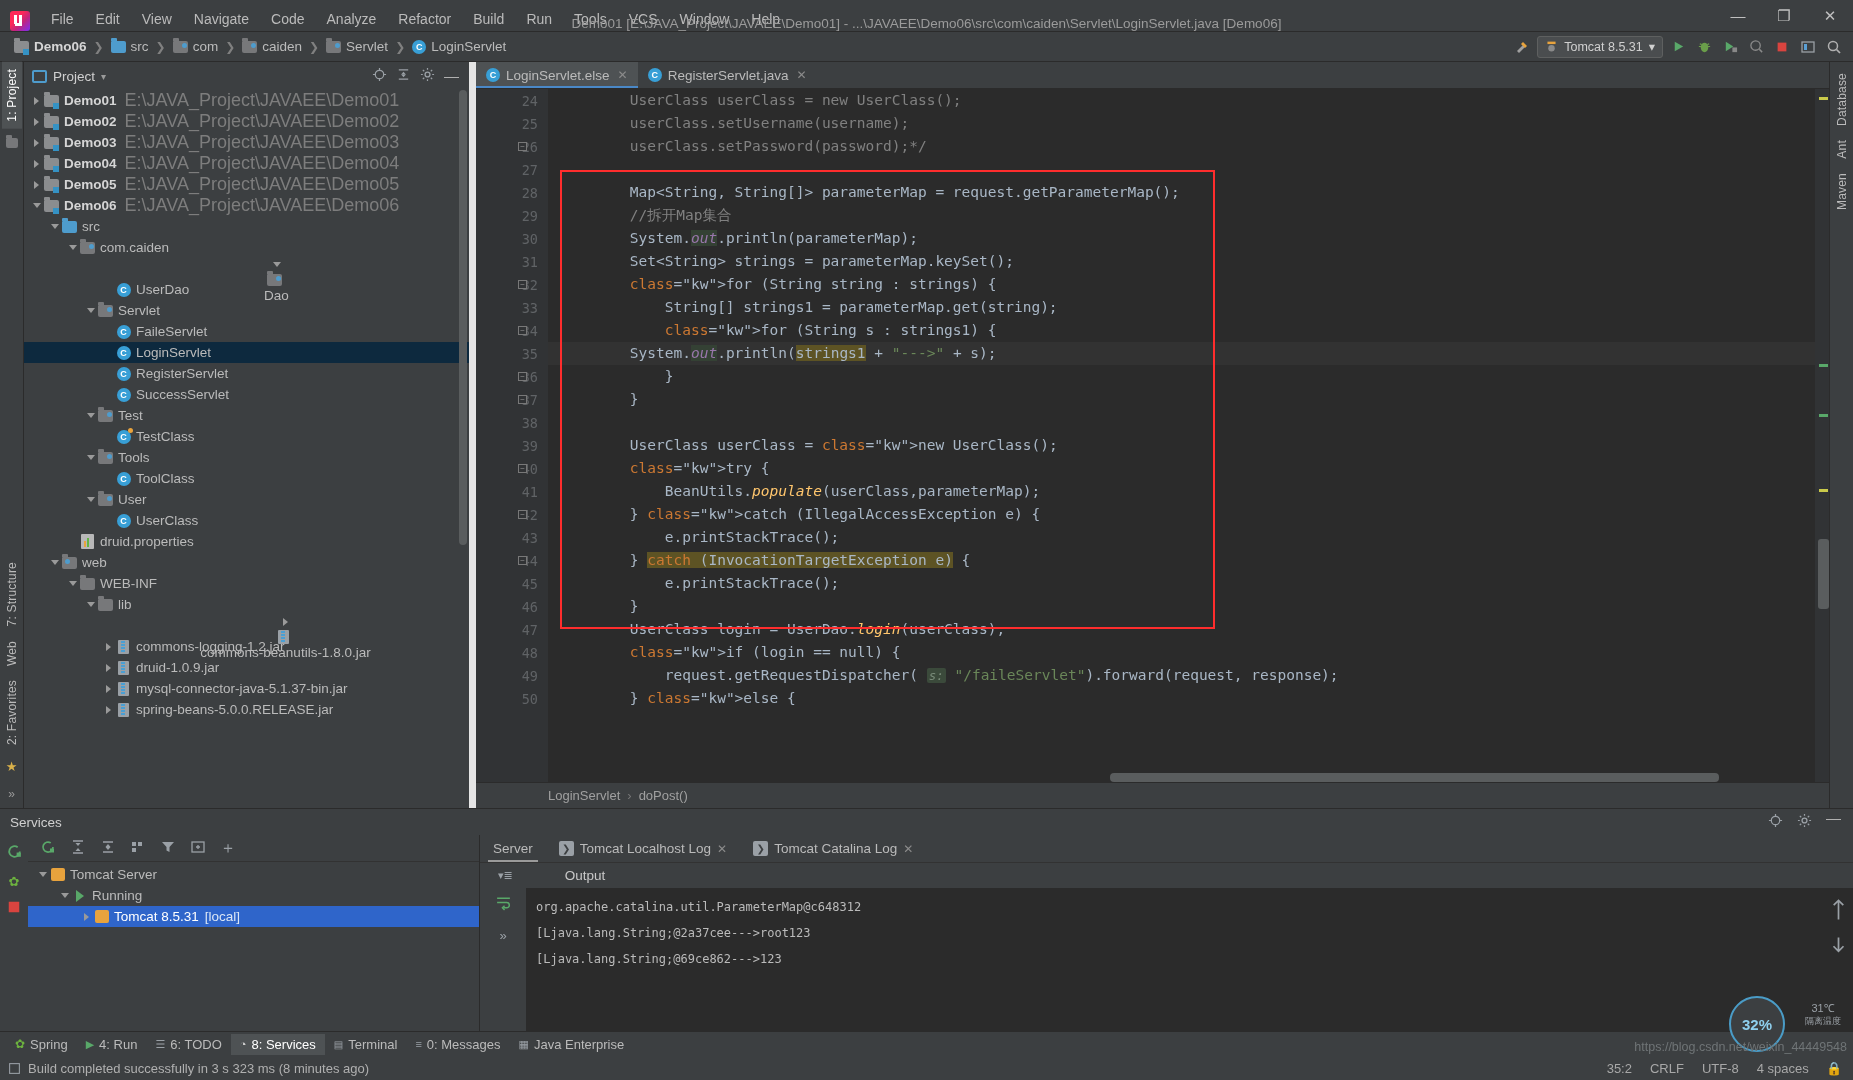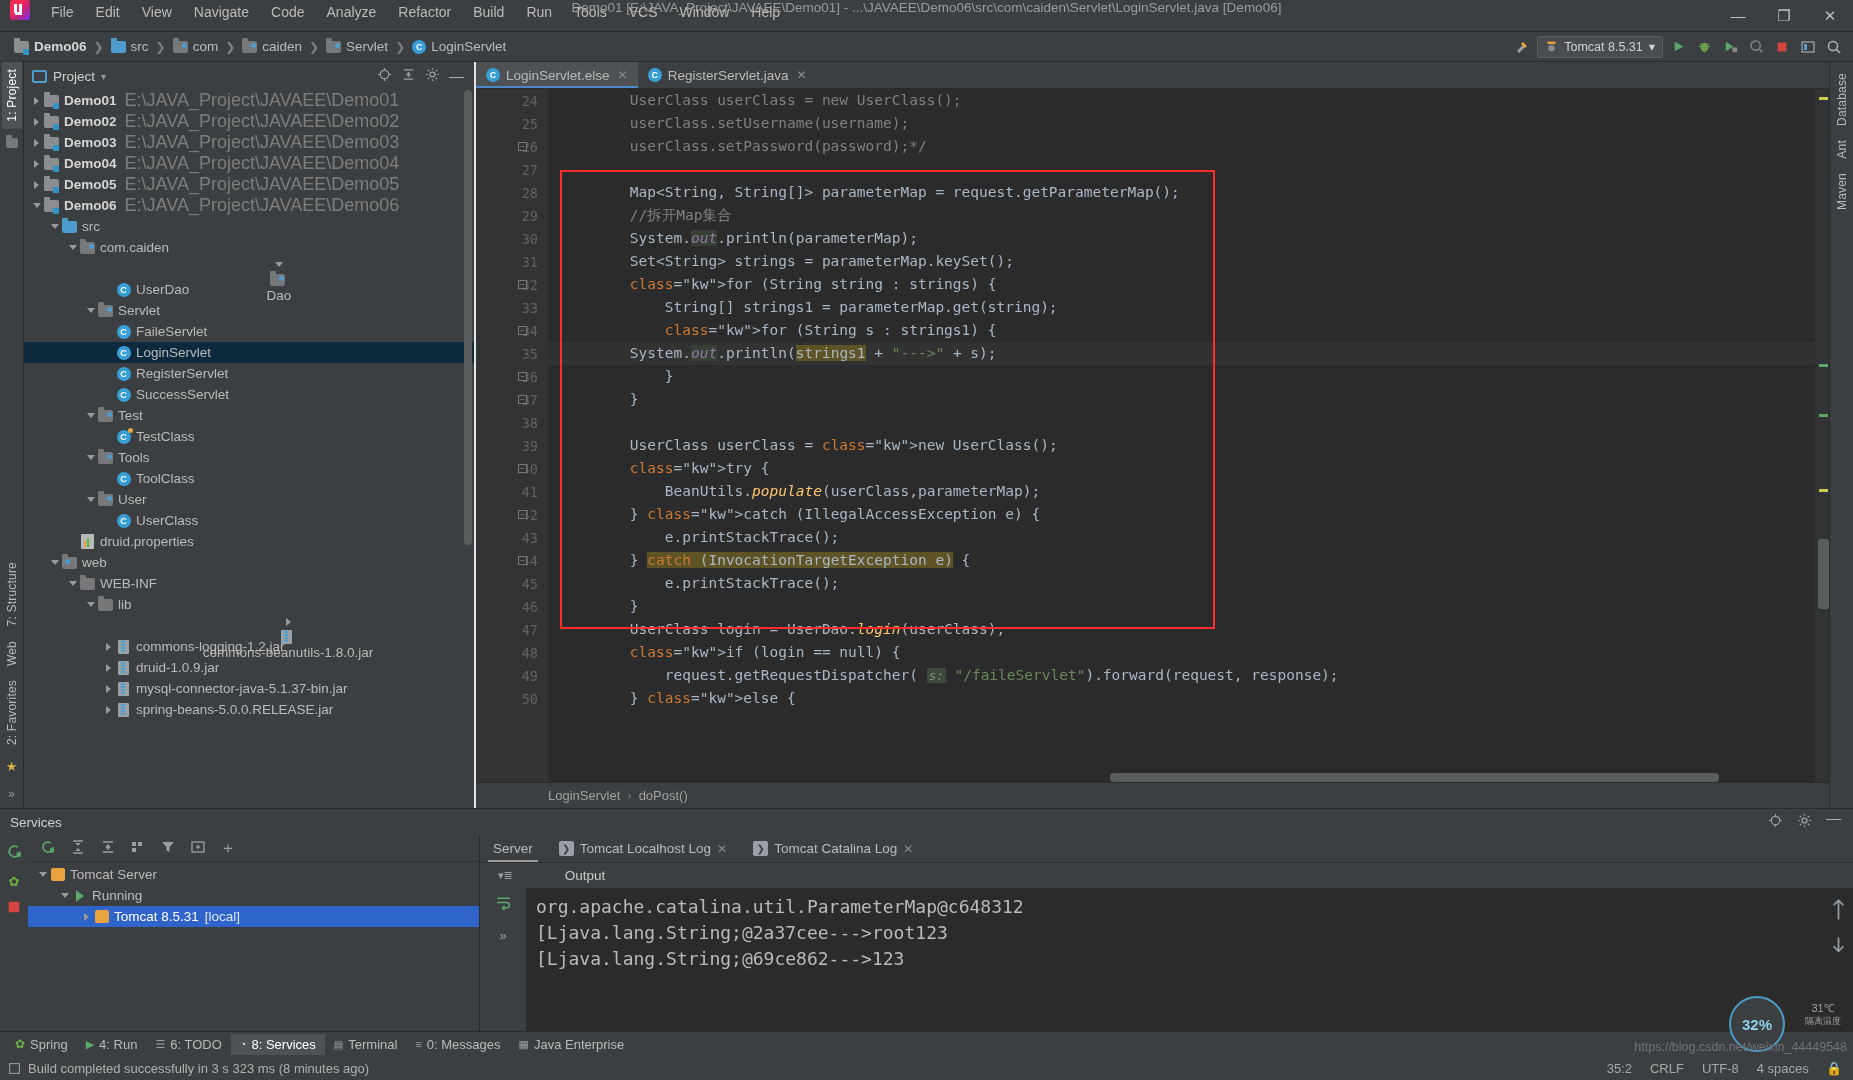--- a/index.html
+++ b/index.html
@@ -8,21 +8,21 @@
     background: #3c3f41;
     font-family: "Liberation Sans", sans-serif;
     font-size: 13px;
     color: #bbbbbb;
     overflow: hidden;
   }
   .app { width: 1853px; height: 1080px; display: flex; flex-direction: column; position: relative; }
 
   
   .titlebar {
-    height: 44px; background: #3c3f41; display: flex; align-items: flex-start;
+    height: 44px; background: #3c3f41; display: flex; align-items: flex-end;
     border-bottom: 1px solid #2b2b2b; flex: 0 0 31px; position: relative;
   }
   .ij-logo { width: 20px; height: 20px; margin-left: 10px; margin-right: 10px; position: relative; flex: 0 0 20px;}
   .ij-logo .sq { position:absolute; inset:0; border-radius:3px;
     background: linear-gradient(135deg,#fe2857 0%, #fe2857 35%, #c4247a 60%, #7a2ff5 100%); }
   .ij-logo .bar { position:absolute; left:4px; top:4px; width:3px; height:9px; background:#fff;}
   .ij-logo .j { position:absolute; left:9px; top:4px; width:3px; height:11px; background:#fff;}
   .ij-logo .jb { position:absolute; left:5px; top:12px; width:7px; height:3px; background:#fff;}
   .menu { display:flex; align-items:center; gap:0px; }
   .menu-item { padding: 4px 11px; font-size: 14px; color: #bbbbbb; cursor: default; white-space: nowrap;}
@@ -63,21 +63,21 @@
   .leftstrip .sp { flex:1 1 auto;}
   .lico { margin: 6px 0; width:16px; height:16px; display:flex; align-items:center; justify-content:center;}
 
   
   .rightstrip {
     width: 24px; flex:0 0 24px; background:#3c3f41; border-left:1px solid #2b2b2b;
     display:flex; flex-direction:column; align-items:center; padding-top:4px;
   }
 
   
-  .projpanel { width: 452px; flex:0 0 452px; background:#3c3f41; display:flex; flex-direction:column; border-right:2px solid #e5e5e5;}
+  .projpanel { width: 452px; flex:0 0 452px; background:#3c3f41; display:flex; flex-direction:column; border-right:7px solid #e5e5e5;}
   .proj-header { height:28px; display:flex; align-items:center; padding: 0 6px 0 8px; flex:0 0 28px;}
   .proj-title { font-size:13.5px; color:#d0d0d0; margin-left:6px;}
   .proj-head-icons { margin-left:auto; display:flex; align-items:center; gap:9px; padding-right:4px;}
   .tree { flex:1 1 auto; overflow:hidden; background:#3c3f41; position:relative; font-size:13.5px;}
   .trow { height:21px; display:flex; align-items:center; white-space:nowrap; padding-left:6px; }
   .trow.sel { background:#0d293e; }
   .twist { width:13px; flex:0 0 13px; display:flex; align-items:center; justify-content:center; color:#9a9a9a; font-size:9px;}
   .tlabel { color:#bbbbbb; }
   .tlabel.bold { font-weight:bold; color:#d5d5d5;}
   .tpath { color:#7d7d7d; margin-left:8px; font-size:18px;}
@@ -141,21 +141,21 @@
   .srow.sel { background:#2f65ca; color:#fff;}
   .svc-right { flex:1 1 auto; display:flex; flex-direction:column; min-width:0;}
   .svc-tabs { height:27px; flex:0 0 27px; display:flex; align-items:stretch; background:#3c3f41; }
   .svc-tab { display:flex; align-items:center; gap:6px; padding:0 13px; font-size:13.5px; color:#bbbbbb; position:relative;}
   .svc-tab.active:after { content:""; position:absolute; left:8px; right:8px; bottom:0; height:2px; background:#9a9a9a;}
   .svc-tab .x { color:#8c8c8c; font-size:12px;}
   .out-head { height:26px; flex:0 0 26px; display:flex; align-items:center; background:#3c3f41; border-top:1px solid #323232;}
   .out-head .lbl { margin-left:52px; font-size:13.5px; color:#c9c9c9;}
   .console { flex:1 1 auto; background:#2b2b2b; display:flex; min-height:0; position:relative;}
   .console-gutter { width:46px; flex:0 0 46px; background:#3c3f41; display:flex; flex-direction:column; align-items:center; gap:14px; padding-top:6px;}
-  .console-text { flex:1 1 auto; padding: 6px 0 0 10px; font-family:"DejaVu Sans Mono", monospace; font-size:18px; color:#bbbbbb; line-height:26px; white-space:pre;}
+  .console-text { flex:1 1 auto; padding: 6px 0 0 10px; font-family:"DejaVu Sans Mono", monospace; font-size:12px; color:#bbbbbb; line-height:26px; white-space:pre;}
   .console-right { width:30px; flex:0 0 30px; display:flex; flex-direction:column; align-items:center; padding-top:10px; gap:10px;}
 
   
   .bottombar { height:25px; flex:0 0 25px; background:#3c3f41; display:flex; align-items:center; border-top:1px solid #2b2b2b; padding-left:6px; gap:0px;}
   .btab { display:flex; align-items:center; gap:5px; padding:3px 9px; font-size:13px; color:#bbbbbb; white-space:nowrap;}
   .btab.active { background:#4e5254; color:#fff;}
 
   
   .statusbar { height:24px; flex:0 0 24px; background:#3c3f41; display:flex; align-items:center; padding-left:8px; font-size:13px; color:#b0b0b0; position:relative;}
   .status-right { position:absolute; right:10px; display:flex; align-items:center; gap:18px; font-size:13px; color:#a8a8a8;}

